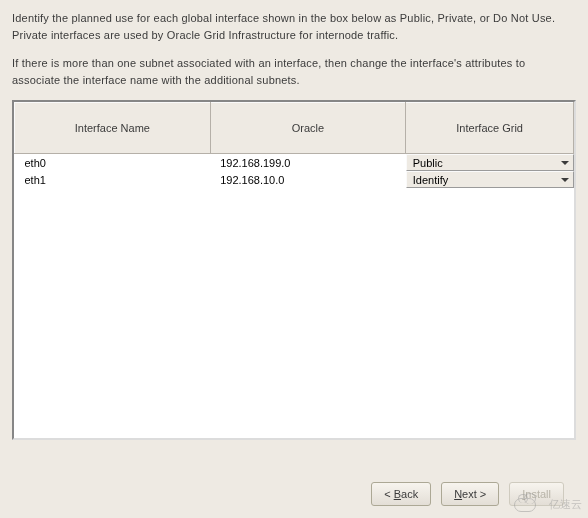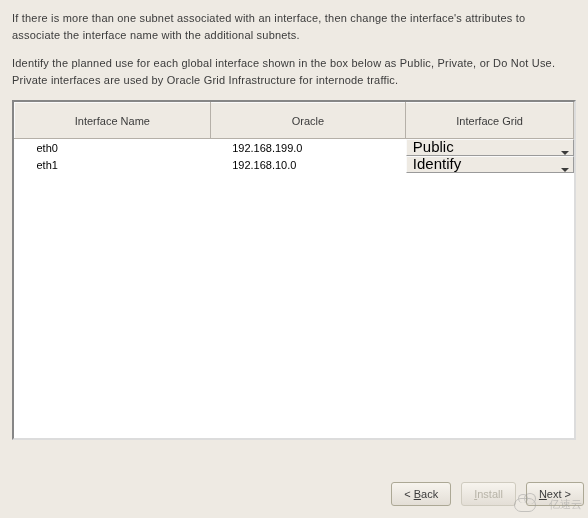--- a/index.html
+++ b/index.html
@@ -36,64 +36,64 @@
     }
     table {
       width: 100%;
       border-collapse: collapse;
       table-layout: fixed;
     }
     th {
       background: #eeeae3;
       font-weight: normal;
       text-align: center;
-      padding: 2px 4px;
+      padding: 19px 4px;
       border-right: 1px solid #b5b0a8;
       border-bottom: 1px solid #b5b0a8;
       border-top: 1px solid #fafafa;
       border-left: 1px solid #fafafa;
-      height: 36px;
+      height: 18px;
       white-space: nowrap;
     }
     td {
-      padding: 0 22px;
+      padding: 0 10px;
       height: 17px;
       color: #000;
       font-size: 11px;
       text-align: left;
       vertical-align: middle;
     }
     td.dropdown-cell {
       padding: 0;
     }
     .dropdown {
       width: 100%;
       height: 17px;
       background: #eeeae3;
       border-top: 1px solid #fafafa;
       border-left: 1px solid #fafafa;
       border-right: 1px solid #9a9a9a;
       border-bottom: 1px solid #9a9a9a;
       display: flex;
-      align-items: flex-end;
+      align-items: center;
       justify-content: space-between;
       padding: 0 4px 0 6px;
       cursor: pointer;
-      font-size: 15px;
+      font-size: 11px;
     }
     .dropdown .arrow {
       width: 0; height: 0;
       border-left: 4px solid transparent;
       border-right: 4px solid transparent;
       border-top: 4px solid #3b3b3b;
     }
     .button-bar {
       position: absolute;
       bottom: 12px;
-      right: 4px;
+      right: 24px;
       display: flex;
       gap: 10px;
       align-items: center;
     }
     .btn {
       height: 24px;
       padding: 0 12px;
       background: linear-gradient(#f7f4ee, #e3ded6);
       border: 1px solid #aca895;
       border-radius: 3px;
@@ -135,22 +135,22 @@
     }
     .cloud::before { width: 8px; height: 8px; top: -5px; left: 3px; border-bottom: none;}
     .cloud::after { width: 10px; height: 10px; top: -6px; left: 9px; border-bottom: none;}
     .wmtext { font-size: 11px; color: #999; }
   </style>
 </head>
 <body>
 
 <div class="content">
   <div class="instructions">
+    <p>Identify the planned use for each global interface shown in the box below as Public, Private, or Do Not Use. Private interfaces are used by Oracle Grid Infrastructure for internode traffic.</p>
     <p>If there is more than one subnet associated with an interface, then change the interface's attributes to associate the interface name with the additional subnets.</p>
-    <p>Identify the planned use for each global interface shown in the box below as Public, Private, or Do Not Use. Private interfaces are used by Oracle Grid Infrastructure for internode traffic.</p>
   </div>
 
   <div class="table-wrap">
     <table>
       <colgroup>
         <col style="width:35%">
         <col style="width:35%">
         <col style="width:30%">
       </colgroup>
       <thead>
@@ -183,24 +183,24 @@
         </tr>
       </tbody>
     </table>
   </div>
 </div>
 
 <div class="button-bar">
   <div class="btn">
     <span><span>&lt; </span><u>B</u><span>ack</span></span>
   </div>
+  <div class="btn">
+    <span><u>N</u><span>ext &gt;</span></span>
+  </div>
   <div class="btn disabled">
     <span><u>I</u><span>nstall</span></span>
-  </div>
-  <div class="btn">
-    <span><u>N</u><span>ext &gt;</span></span>
   </div>
 </div>
 
 <div class="watermark">
   <div class="cloud"></div>
   <span class="wmtext">亿速云</span>
 </div>
 
 </body></html>

